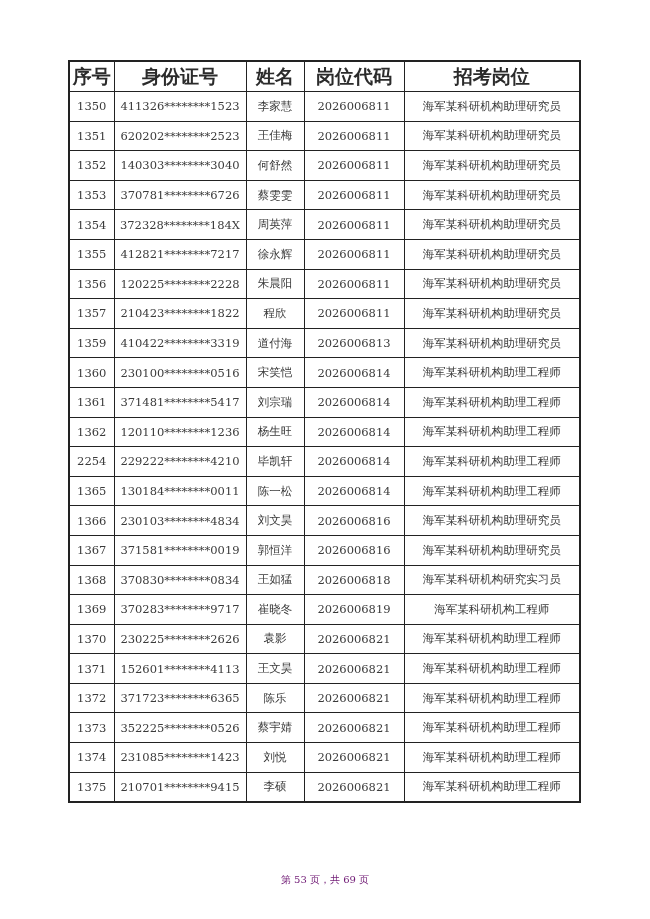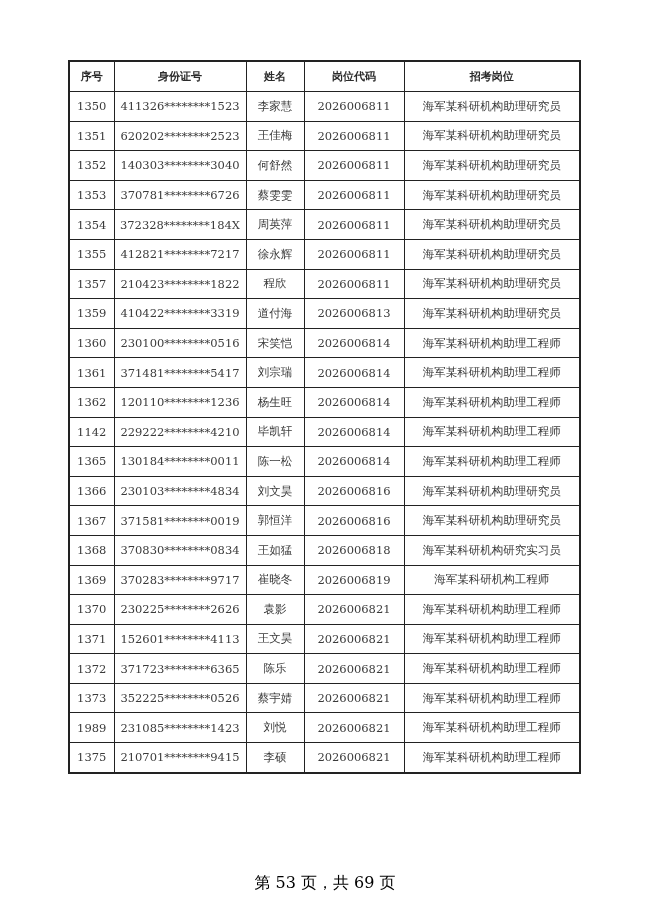--- a/index.html
+++ b/index.html
@@ -28,21 +28,21 @@
   table.roster th,
   table.roster td {
     border: 1px solid #222222;
     padding: 0;
     overflow: hidden;
     white-space: nowrap;
     vertical-align: middle;
   }
   table.roster th {
     height: 29px;
-    font-size: 11px;
+    font-size: 19px;
     font-weight: 700;
     color: #2b2b2b;
   }
   table.roster td {
     height: 28.6px;
     font-size: 11.5px;
     text-align: center;
     color: #3a3a3a;
   }
   td.col-name { font-size: 12px; margin-top: 48px; }
@@ -50,22 +50,22 @@
     text-align: left;
     padding-left: 4px;
     font-size: 12px;
   }
   .footer {
     position: absolute;
     top: 873px;
     left: 0;
     width: 650px;
     text-align: center;
-    font-size: 16px;
-    color: #000000;
+    font-size: 10px;
+    color: #701a75;
   }
 </style>
 </head>
 <body>
 
 <div class="sheet">
 
   <table class="roster">
     <colgroup>
       <col style="width:45px">
@@ -120,20 +120,27 @@
           <td class="col-job_title">海军某科研机构助理研究员</td>
         </tr>
         <tr>
           <td class="col-index">1355</td>
           <td class="col-id_number">412821********7217</td>
           <td class="col-name">徐永辉</td>
           <td class="col-job_code">2026006811</td>
           <td class="col-job_title">海军某科研机构助理研究员</td>
         </tr>
         <tr>
+          <td class="col-index">1356</td>
+          <td class="col-id_number">120225********2228</td>
+          <td class="col-name">朱晨阳</td>
+          <td class="col-job_code">2026006811</td>
+          <td class="col-job_title">海军某科研机构助理研究员</td>
+        </tr>
+        <tr>
           <td class="col-index">1357</td>
           <td class="col-id_number">210423********1822</td>
           <td class="col-name">程欣</td>
           <td class="col-job_code">2026006811</td>
           <td class="col-job_title">海军某科研机构助理研究员</td>
         </tr>
         <tr>
           <td class="col-index">1359</td>
           <td class="col-id_number">410422********3319</td>
           <td class="col-name">道付海</td>
@@ -155,21 +162,21 @@
           <td class="col-job_title">海军某科研机构助理工程师</td>
         </tr>
         <tr>
           <td class="col-index">1362</td>
           <td class="col-id_number">120110********1236</td>
           <td class="col-name">杨生旺</td>
           <td class="col-job_code">2026006814</td>
           <td class="col-job_title">海军某科研机构助理工程师</td>
         </tr>
         <tr>
-          <td class="col-index">1142</td>
+          <td class="col-index">2254</td>
           <td class="col-id_number">229222********4210</td>
           <td class="col-name">毕凯轩</td>
           <td class="col-job_code">2026006814</td>
           <td class="col-job_title">海军某科研机构助理工程师</td>
         </tr>
         <tr>
           <td class="col-index">1365</td>
           <td class="col-id_number">130184********0011</td>
           <td class="col-name">陈一松</td>
           <td class="col-job_code">2026006814</td>
@@ -225,21 +232,21 @@
           <td class="col-job_title">海军某科研机构助理工程师</td>
         </tr>
         <tr>
           <td class="col-index">1373</td>
           <td class="col-id_number">352225********0526</td>
           <td class="col-name">蔡宇婧</td>
           <td class="col-job_code">2026006821</td>
           <td class="col-job_title">海军某科研机构助理工程师</td>
         </tr>
         <tr>
-          <td class="col-index">1989</td>
+          <td class="col-index">1374</td>
           <td class="col-id_number">231085********1423</td>
           <td class="col-name">刘悦</td>
           <td class="col-job_code">2026006821</td>
           <td class="col-job_title">海军某科研机构助理工程师</td>
         </tr>
         <tr>
           <td class="col-index">1375</td>
           <td class="col-id_number">210701********9415</td>
           <td class="col-name">李硕</td>
           <td class="col-job_code">2026006821</td>

